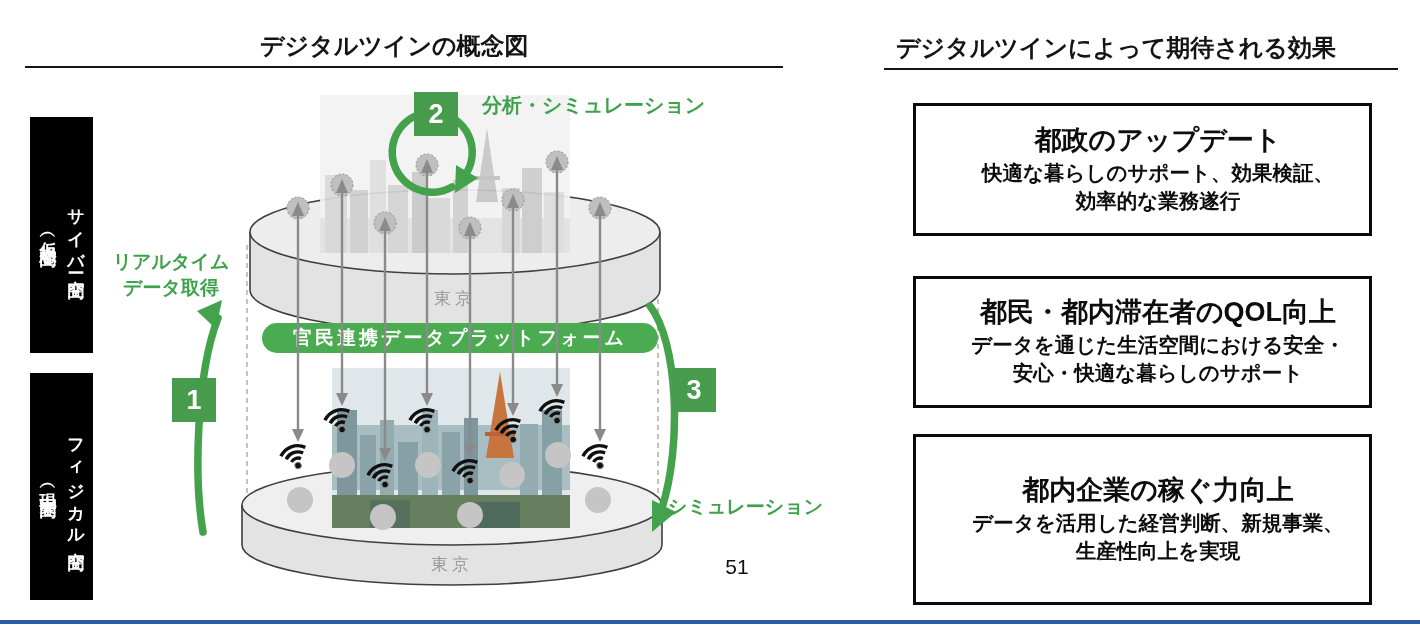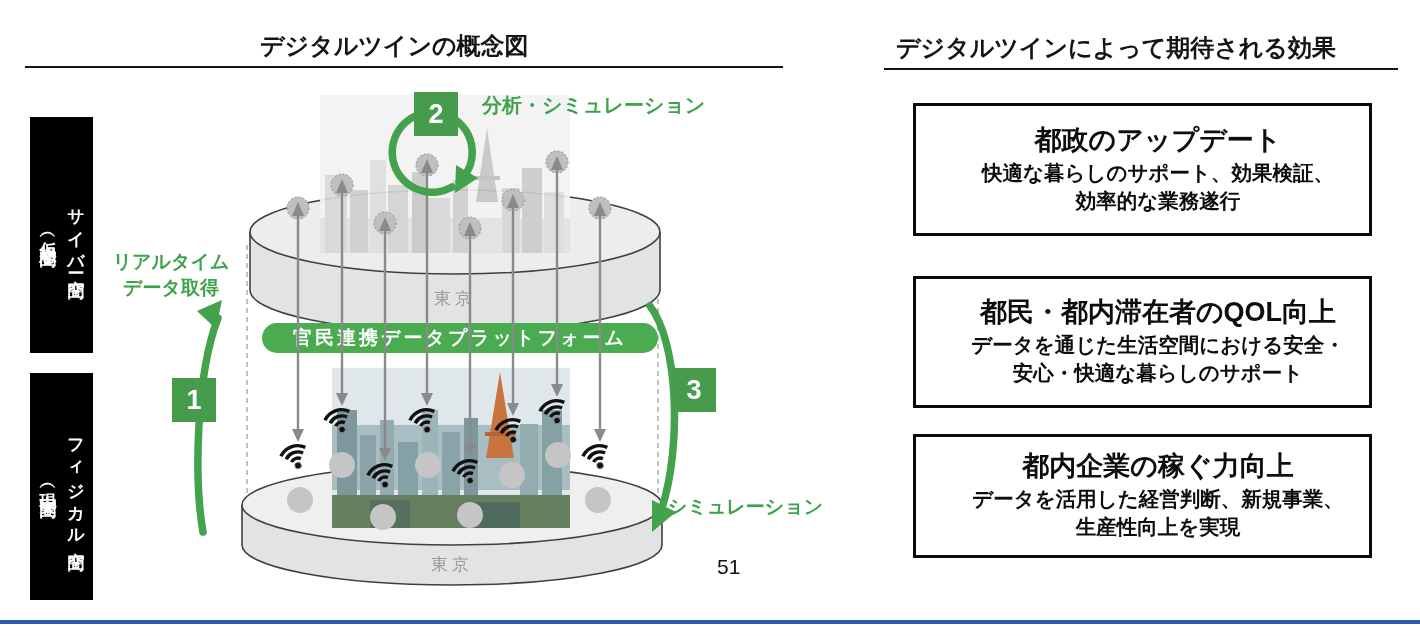--- a/index.html
+++ b/index.html
@@ -36,25 +36,25 @@
   .lbl-realtime{left:100px;top:249px;width:142px;font-size:19px;text-align:center;}
   .lbl-analysis{left:482px;top:92px;font-size:20px;}
   .lbl-feedback{left:668px;top:494px;font-size:19px;}
 
   
   .effect-box{position:absolute;left:913px;width:459px;border:3px solid #0a0a0a;background:#fff;
               box-sizing:border-box;display:flex;flex-direction:column;align-items:center;
               justify-content:center;text-align:center;padding-left:31px;}
   .eb1{top:103px;height:133px;}
   .eb2{top:276px;height:132px;}
-  .eb3{top:434px;height:124px;}
+  .eb3{top:434px;height:171px;}
   .effect-title{font-size:27px;font-weight:bold;color:#0d0d0d;line-height:1.15;}
   .effect-body{font-size:20.5px;font-weight:bold;color:#0d0d0d;white-space:pre-line;line-height:1.35;margin-top:3px;}
 
-  .page-number{position:absolute;left:717px;top:555px;width:40px;text-align:left;font-size:21px;color:#111;}
+  .page-number{position:absolute;left:717px;top:555px;width:40px;text-align:center;font-size:21px;color:#111;}
   .bottom-rule{position:absolute;left:0;top:620px;width:1420px;height:4px;background:#2e5ba9;}
 </style>
 </head>
 <body>
 
 <div class="canvas">
 
   <div class="sec-title left-title">デジタルツインの概念図</div>
   <div class="rule left-rule"></div>
   <div class="sec-title right-title">デジタルツインによって期待される効果</div>

